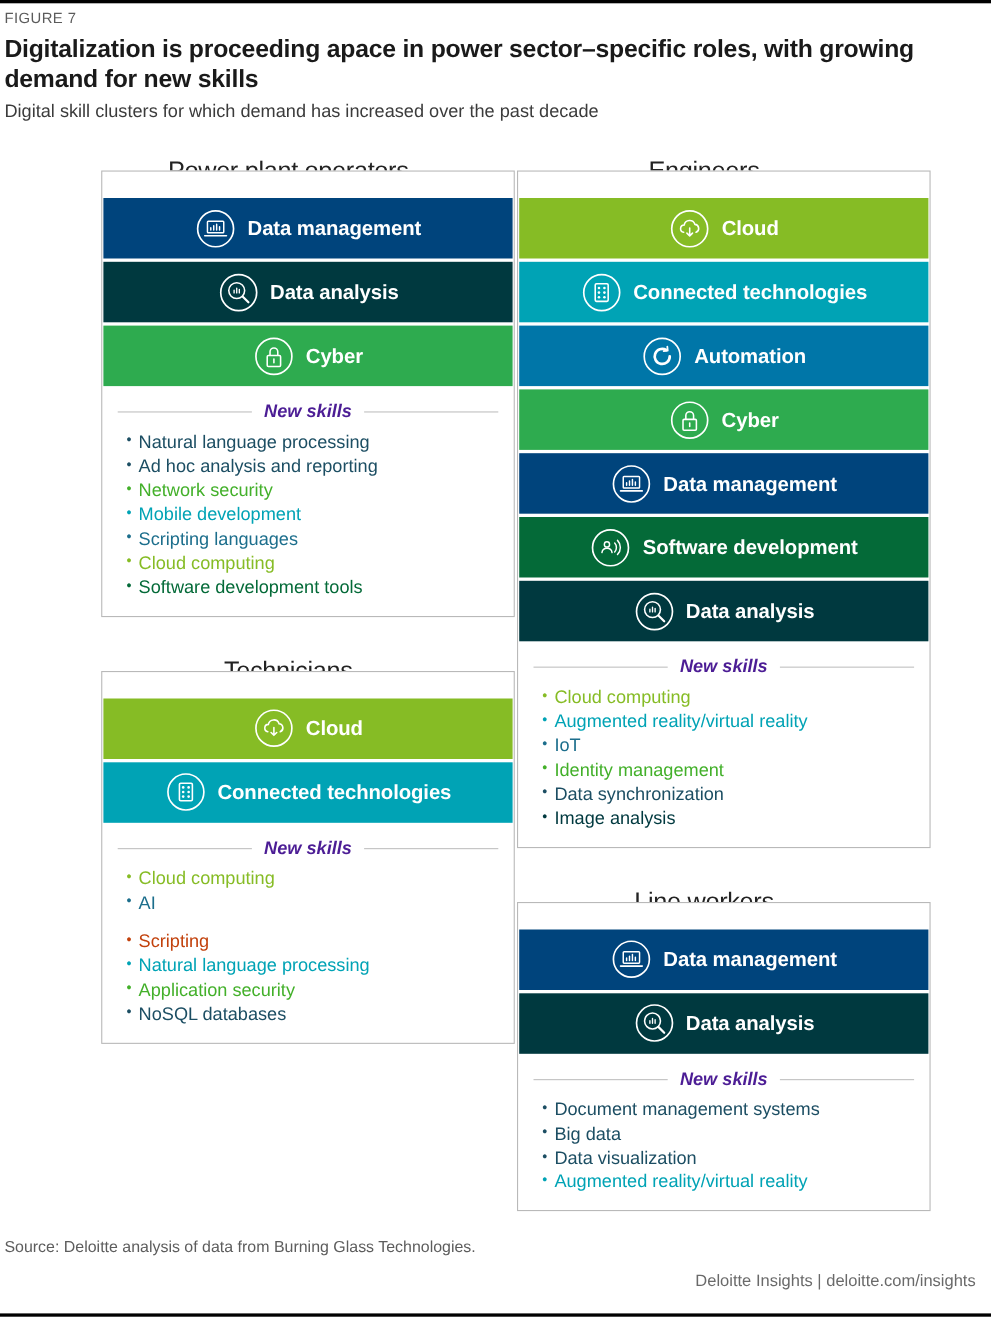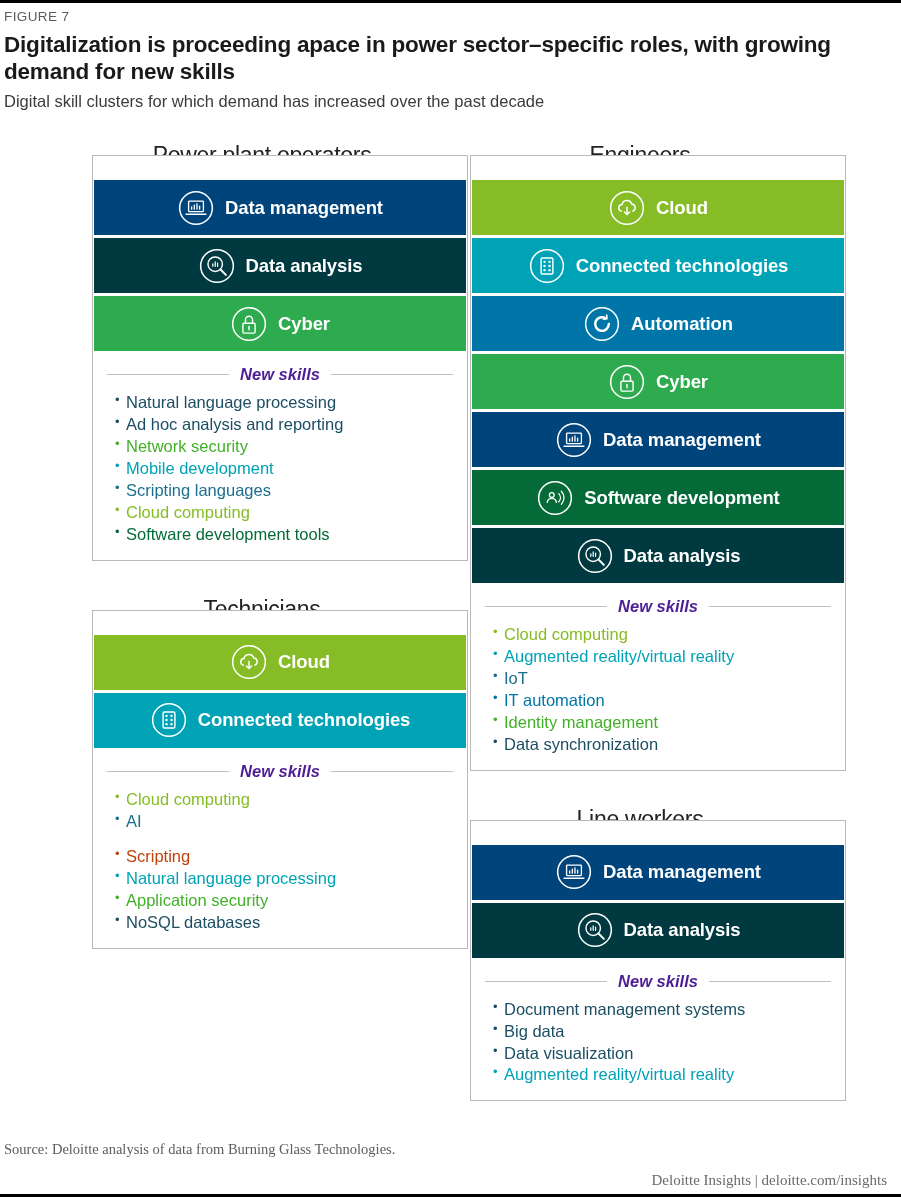--- a/index.html
+++ b/index.html
@@ -186,22 +186,21 @@
     font-size: 13px;
   }
 
   .panel-gap { height: 34px; }
 
   
   .footer {
     position: absolute;
     left: 4px;
     right: 14px;
-    bottom: 0;
-    font-family: Liberation Serif, serif;
+    bottom: 16px;
   }
   .source {
     font-size: 14.5px;
     color: #5d5d5d;
     margin: 0 0 14px 0;
   }
   .brandline {
     text-align: right;
     font-size: 15px;
     color: #6a6a6a;
@@ -458,23 +457,23 @@
               </div>
               <div class="newskills">
                 <span class="rule"></span>
                 <span class="nslabel">New skills</span>
                 <span class="rule"></span>
               </div>
               <ul class="skills">
                 <li style="color: rgb(134, 188, 37);">Cloud computing</li>
                 <li style="color: rgb(0, 163, 181);">Augmented reality/virtual reality</li>
                 <li style="color: rgb(28, 110, 140);">IoT</li>
-                <li style="color: rgb(0, 118, 168);">IT automation</li>
                 <li style="color: rgb(67, 176, 42);">Identity management</li>
                 <li style="color: rgb(28, 78, 99);">Data synchronization</li>
+                <li style="color: rgb(0, 57, 63);">Image analysis</li>
               </ul>
             </div>
           </div>
         </div>
         <div class="panel-gap"></div>
         <div>
           <div class="panel-head">
             <span class="rule-l"></span>
             <span class="ptitle">Line workers</span>
             <span class="rule-r"></span>

